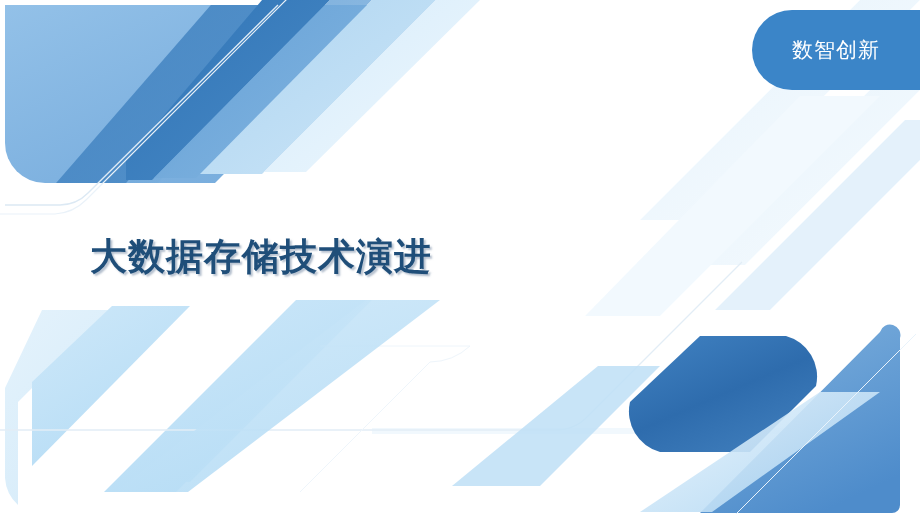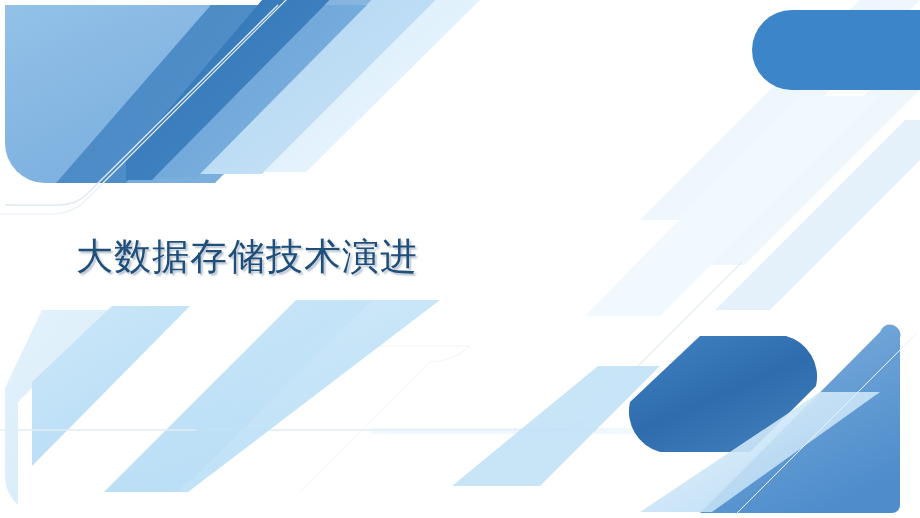--- a/index.html
+++ b/index.html
@@ -42,24 +42,24 @@
     line-height: 1.18;
     letter-spacing: 1px;
   }
   .badge-line {
     font-size: 21px;
     font-weight: normal;
     white-space: nowrap;
   }
   .slide-title {
     position: absolute;
-    left: 76px;
+    left: 90px;
     top: 232px;
     font-size: 37px;
-    font-weight: normal;
+    font-weight: bold;
     color: #1F4E79;
     letter-spacing: 1px;
     white-space: nowrap;
     text-shadow: 2px 2px 2px rgba(120,140,165,0.55);
   }
 </style>
 </head>
 <body>
 
 <div id="slide">
@@ -214,17 +214,18 @@
 
     <path d="M900,430 L900,505 A8,8 0 0 1 892,513 L700,513 L880,332
              A8,8 0 0 1 900,338 Z" fill="url(#gBRtri)"></path>
 
     <path d="M820,392 L880,392 L712,512 L640,512 Z" fill="url(#gBRtriLight)" opacity="0.9"></path>
 
     <path d="M916,334 L736,514" fill="none" stroke="#E9F3FB" stroke-width="1"></path>
   </svg>
 
   <div class="badge">
+    <span class="badge-line">数智创新</span>
   </div>
 
   <div class="slide-title">大数据存储技术演进</div>
 
 </div>
 
 </body></html>

